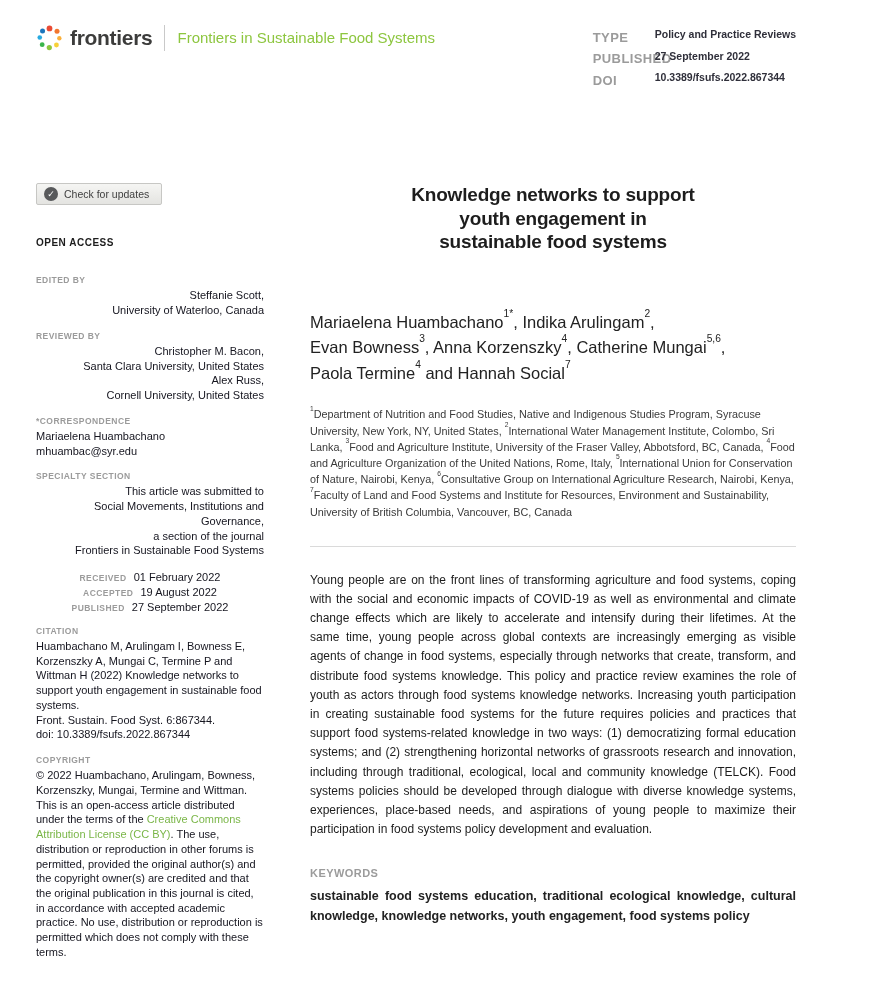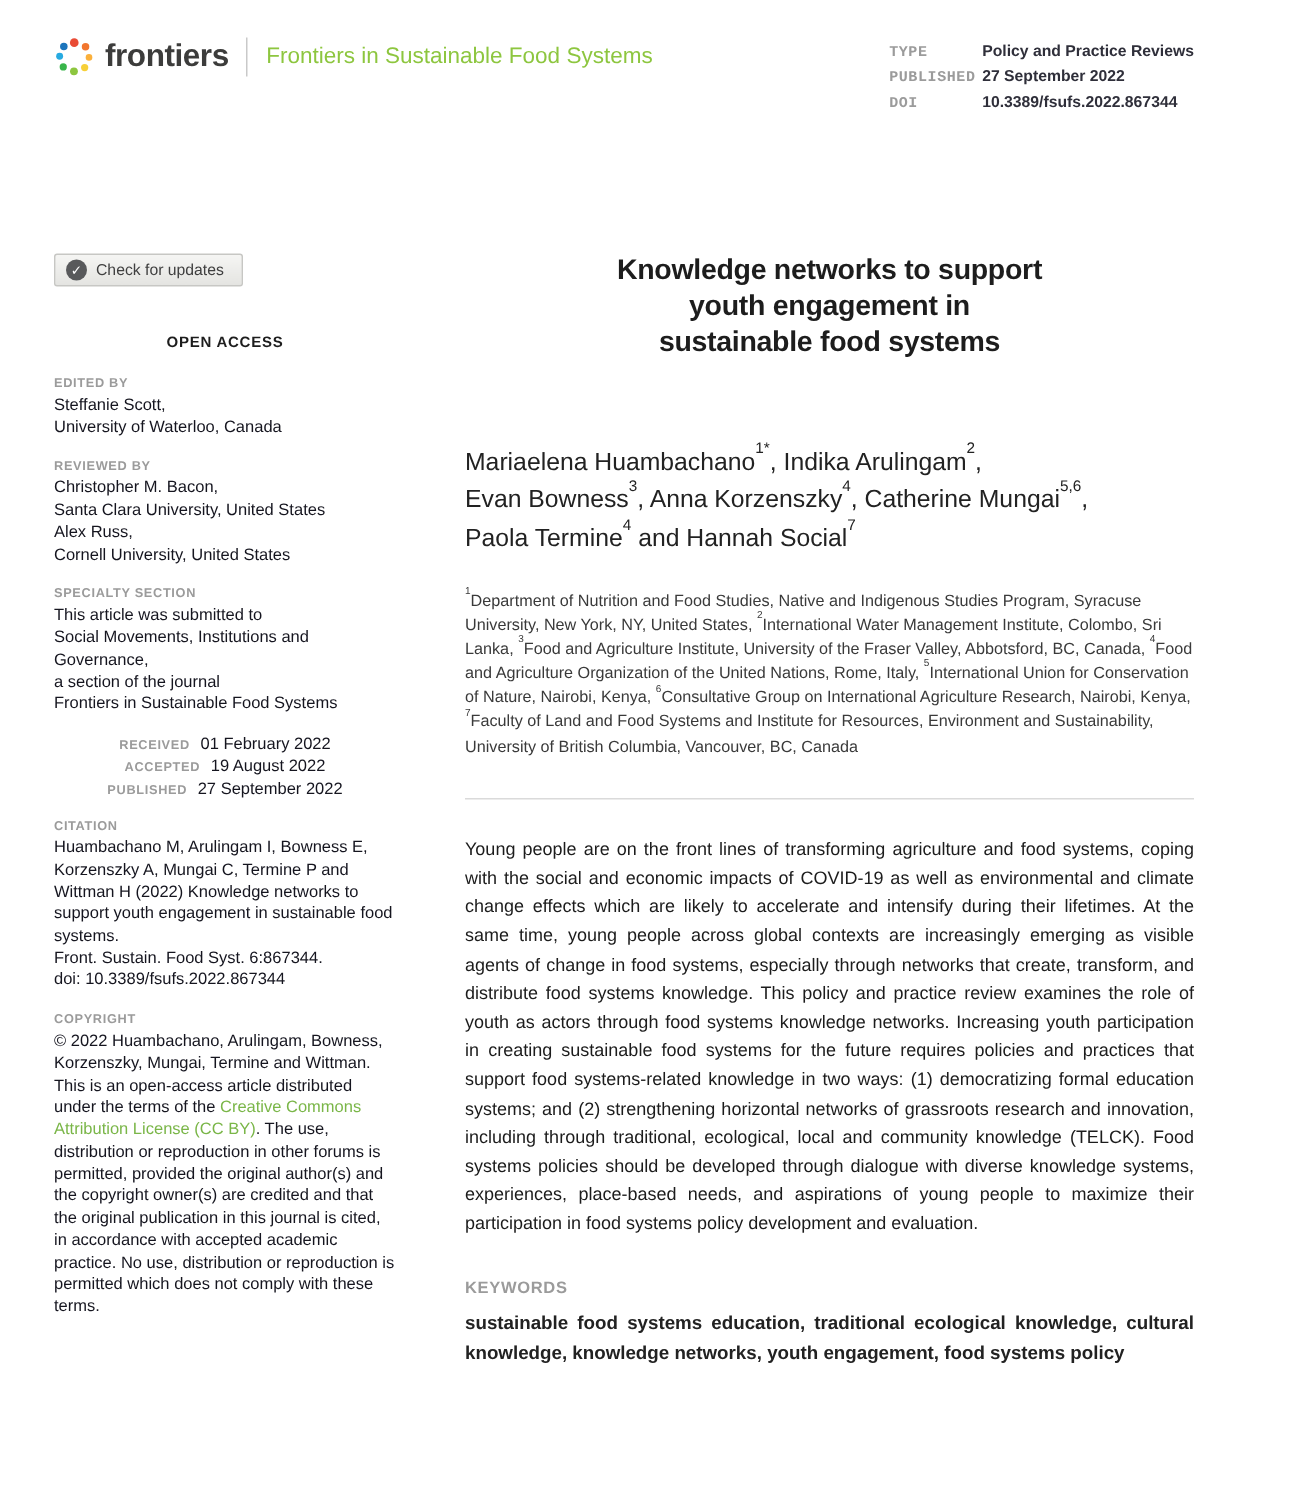--- a/index.html
+++ b/index.html
@@ -9,39 +9,39 @@
 
   
   .header { display:flex; justify-content:space-between; align-items:flex-start;
     padding:24px 28px 0 36px; }
   .brand { display:flex; align-items:center; }
   .brand-name { font-size:21px; font-weight:bold; color:#3c3c3b; letter-spacing:-0.3px; margin-left:7px; }
   .brand-divider { width:1px; height:26px; background:#c9c9c9; margin:0 12px; }
   .journal-name { font-size:15px; color:#8dc63f; }
   .header-meta { font-size:10.5px; line-height:1.55; padding-top:2px; }
   .header-meta .row { display:flex; }
-  .header-meta .lbl { color:#9b9b9b; font-weight:bold; font-size:10px; letter-spacing:.4px;
-    width:62px; flex-shrink:0; padding-top:1.5px;font-family:Liberation Mono, monospace; }
+  .header-meta .lbl { color:#9b9b9b; font-weight:bold; font-size:13px; letter-spacing:.4px;
+    width:62px; flex-shrink:0; padding-top:1.5px; }
   .header-meta .val { color:#2f2f3a; font-weight:bold; font-size:10.5px; }
 
   
   .content { display:flex; margin-top:92px; padding:0 28px 0 36px; }
   .sidebar { width:228px; flex-shrink:0; }
   .main { flex:1; margin-left:46px; min-width:0; }
 
   
   .check-updates { display:inline-flex; align-items:center; gap:6px;
     background:linear-gradient(#f5f5f3,#e4e4e1); border:1px solid #c7c7c4; border-radius:2px;
     padding:3px 12px 3px 7px; font-size:10.5px; color:#3f3f3f; cursor:pointer; margin-bottom:32px; }
   .cu-icon { width:14px; height:14px; border-radius:50%; background:#58595b; color:#fff;
     display:inline-flex; align-items:center; justify-content:center; font-size:9px; line-height:1; }
-  .open-access { font-size:10px; font-weight:bold; letter-spacing:.5px; color:#1d1d1d; margin-bottom:16px;text-align:center; }
+  .open-access { font-size:10px; font-weight:bold; letter-spacing:.5px; color:#1d1d1d; margin-bottom:27px; }
   .side-sec { margin-bottom:13px; }
   .side-label { font-size:8.5px; font-weight:bold; letter-spacing:.45px; color:#9b9b9b; margin-bottom:3px; }
-  .side-text { font-size:11px; color:#15151f; line-height:1.34; white-space:pre-line; }
+  .side-text { font-size:11px; color:#15151f; line-height:1.34; white-space:pre-line;text-align:right; }
   .side-text-wrap { font-size:11px; color:#15151f; line-height:1.34; }
   .date-row { font-size:11px; color:#15151f; margin-bottom:3px;text-align:center; }
   .date-row .side-label { display:inline; margin-right:4px; }
   .green-link { color:#7ab648; cursor:pointer; }
   .email-link { color:#15151f; cursor:pointer; }
   .cit-journal { }
 
   
   .title { font-size:19px; line-height:1.25; font-weight:bold; color:#1d1d1d;
     white-space:pre-line; letter-spacing:-0.2px;text-align:center; }
@@ -108,20 +108,27 @@
       </div>
 
       <div class="side-sec">
         <div class="side-label">REVIEWED BY</div>
         <div class="side-text">Christopher M. Bacon,
 Santa Clara University, United States
 Alex Russ,
 Cornell University, United States</div>
       </div>
 
+      <div class="side-sec">
+        <div class="side-label">*CORRESPONDENCE</div>
+        <div class="side-text-wrap">
+          <div>Mariaelena Huambachano</div>
+          <div class="email-link">mhuambac@syr.edu</div>
+        </div>
+      </div>
 
       <div class="side-sec">
         <div class="side-label">SPECIALTY SECTION</div>
         <div class="side-text">This article was submitted to
 Social Movements, Institutions and
 Governance,
 a section of the journal
 Frontiers in Sustainable Food Systems</div>
       </div>
 

